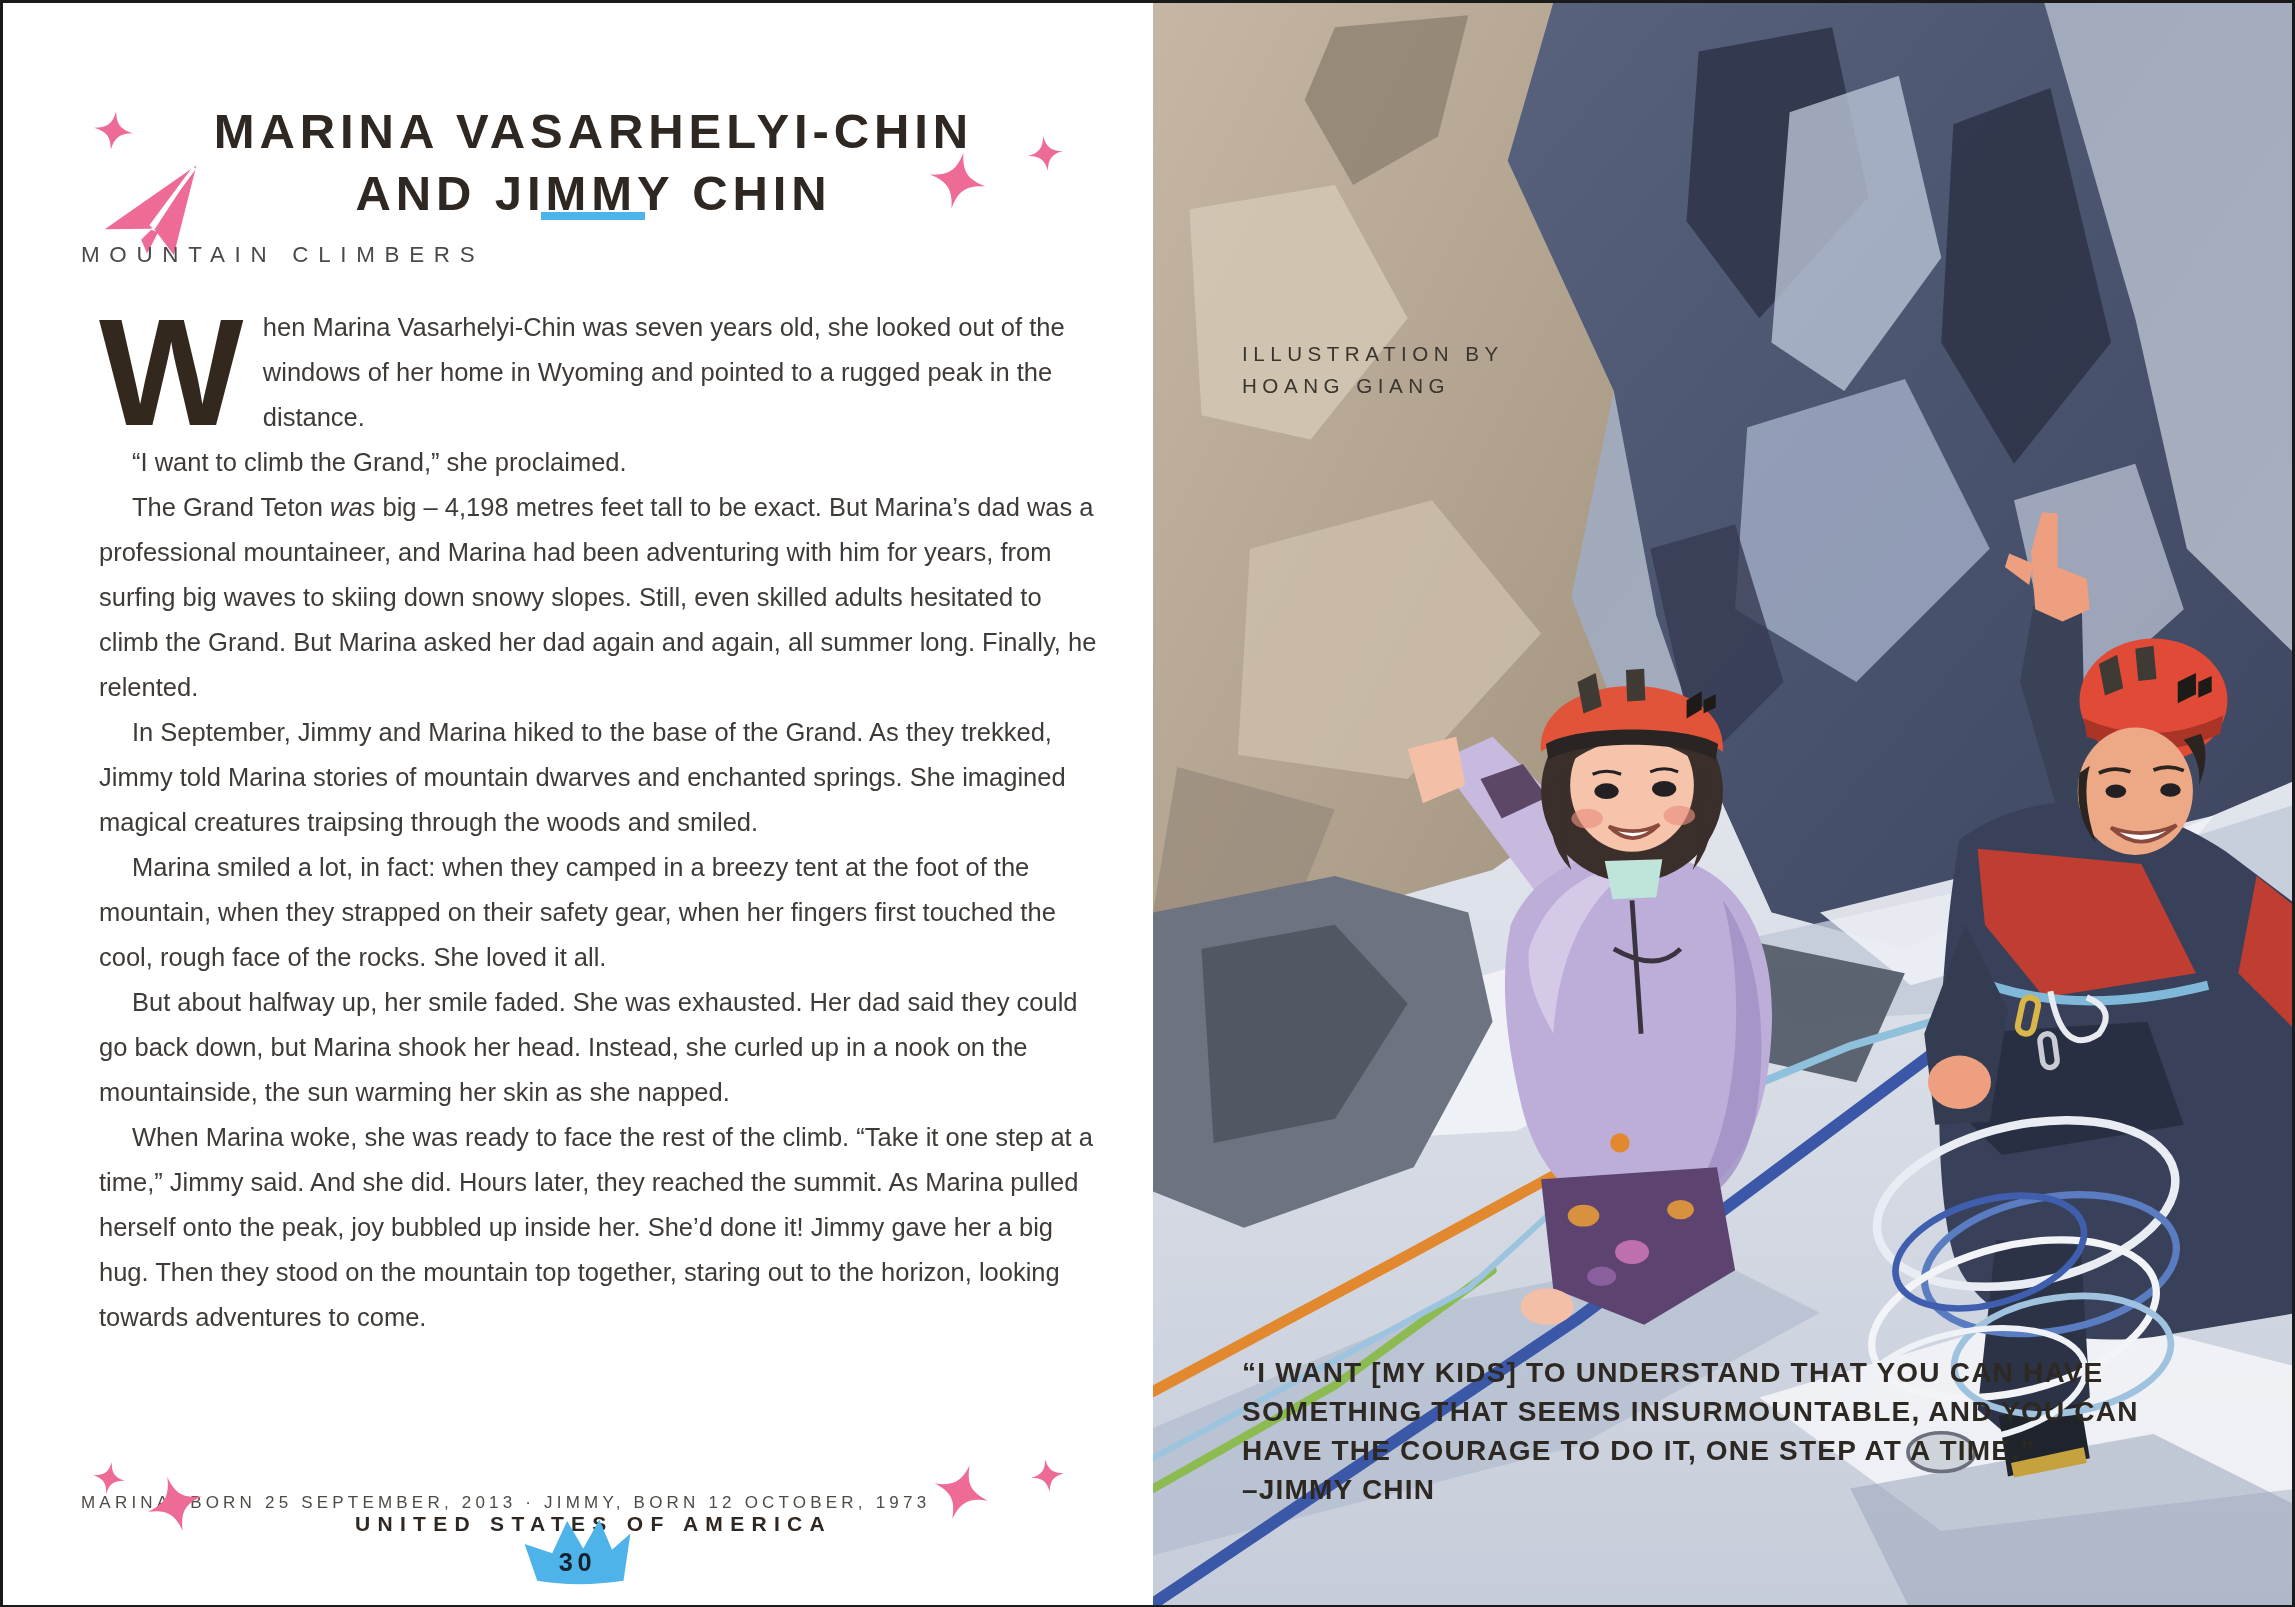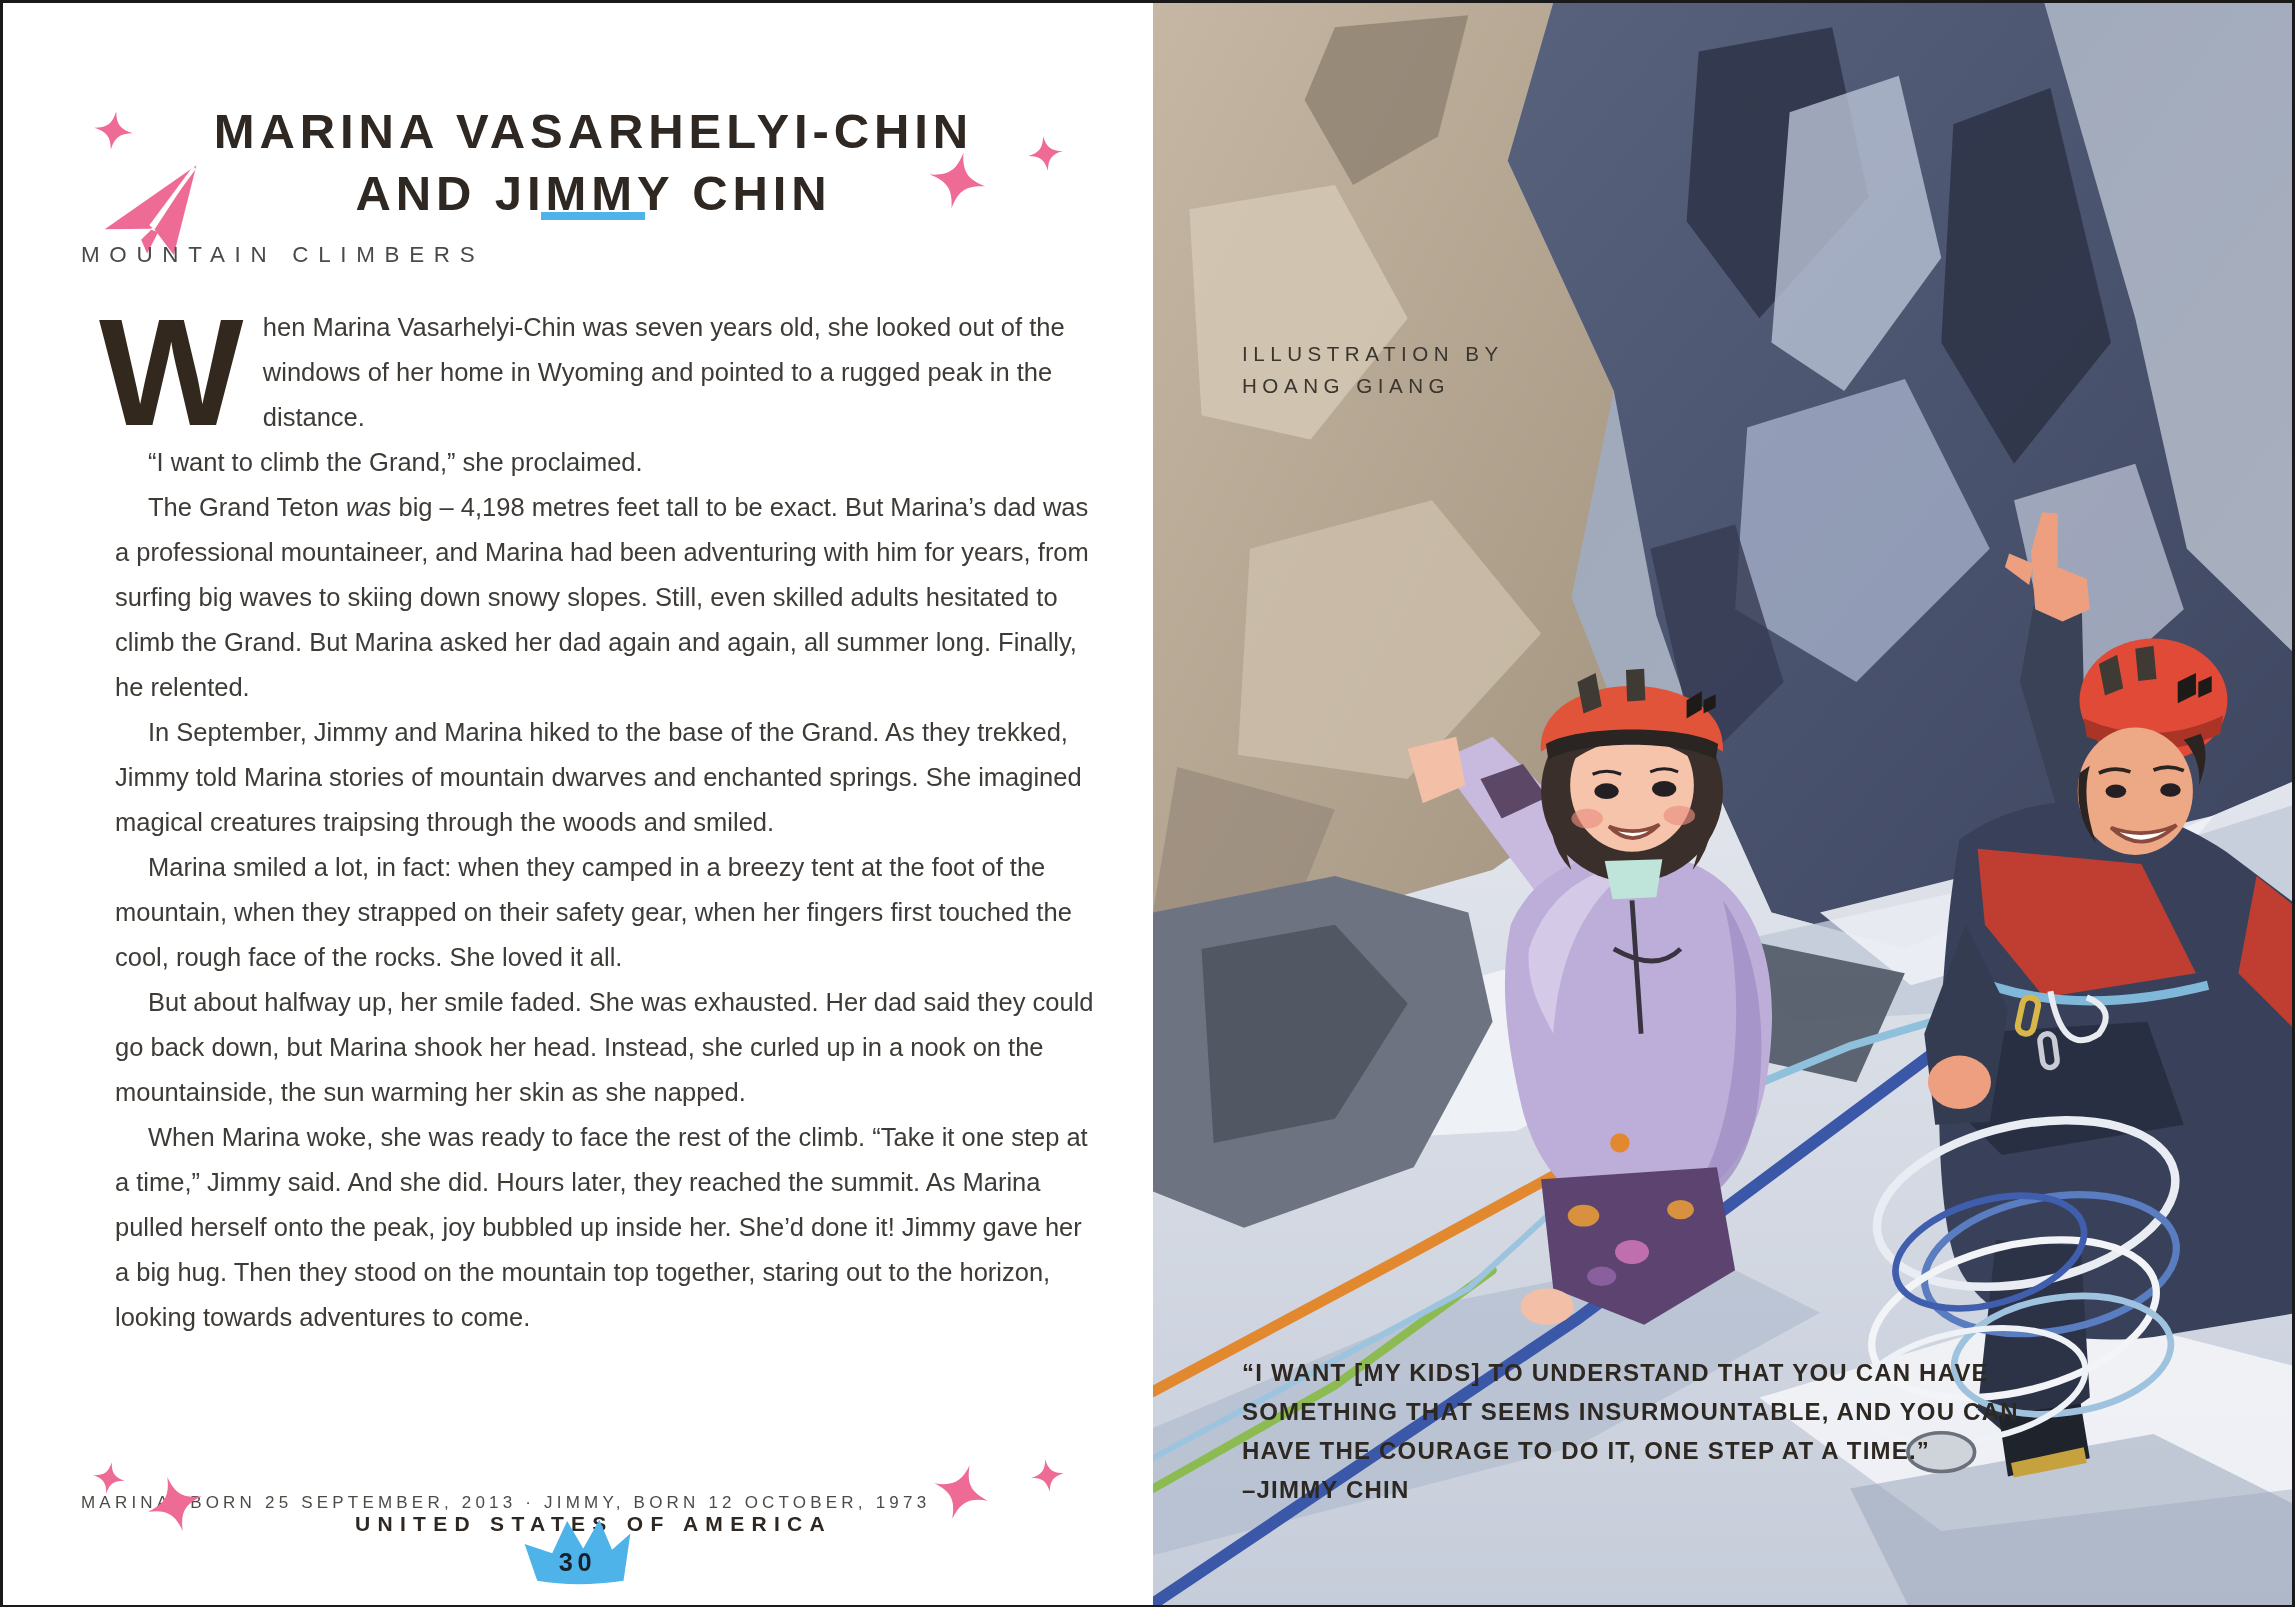--- a/index.html
+++ b/index.html
@@ -8,37 +8,37 @@
   
   .left-page{position:absolute;left:0;top:0;width:1150px;height:1608px;background:#ffffff;}
   .title-block{position:absolute;left:78px;top:97px;width:1025px;text-align:center;}
   .title-line{font-size:49px;font-weight:800;letter-spacing:4.9px;color:#2f2721;line-height:62px;}
   .title-rule{position:absolute;left:538px;top:209px;width:104px;height:8px;background:#4db3e8;}
   .subtitle{position:absolute;left:78px;top:239px;width:1025px;text-align:left;
             font-size:22.4px;letter-spacing:9.7px;color:#4a4a4a;font-weight:400;}
   .body-text{position:absolute;left:96px;top:302px;width:1000px;font-size:25.5px;line-height:45px;
              color:#3e3a36;text-align:left;}
   .body-text p{margin:0;}
-  .body-text p.indent{text-indent:33px;margin-left:16px;}
+  .body-text p.indent{text-indent:33px;}
   .body-text em{font-style:italic;}
   .dropcap{float:left;font-size:153px;line-height:120px;padding:7.3px 19.4px 0 0;font-weight:700;color:#33281d;}
   .dates-line{position:absolute;left:78px;top:1490px;width:1025px;text-align:left;
               font-size:17px;letter-spacing:4.2px;color:#4e4a46;}
   .country-line{position:absolute;left:78px;top:1509px;width:1025px;text-align:center;
                 font-size:21px;font-weight:700;letter-spacing:7.3px;color:#2f2721;}
   .crown{position:absolute;left:517px;top:1513px;width:115px;height:72px;}
   .crown text{font-family:"Liberation Sans",sans-serif;font-weight:700;}
   .sparkle{position:absolute;}
   .airplane{position:absolute;left:96px;top:156px;width:110px;height:110px;transform:rotate(-6deg);}
   
   .right-page{position:absolute;left:1150px;top:0;width:1146px;height:1608px;}
   .illustration{position:absolute;left:0;top:0;width:1146px;height:1608px;}
   .credit{position:absolute;left:89px;top:335px;font-size:20.6px;font-weight:400;letter-spacing:5.5px;
           color:#3a352d;line-height:32px;white-space:pre-line;}
-  .quote{position:absolute;left:89px;top:1350px;width:922px;font-size:24px;font-weight:700;
+  .quote{position:absolute;left:89px;top:1350px;width:922px;font-size:28px;font-weight:700;
          letter-spacing:1.2px;color:#2e2822;line-height:39px;white-space:pre-line;}
 </style>
 </head>
 <body>
 
 <div class="spread">
 
   <div class="left-page">
 
     <svg class="sparkle" style="left:91px;top:108px;width:39px;height:39px;transform:rotate(8deg)" viewBox="0 0 100 100">

